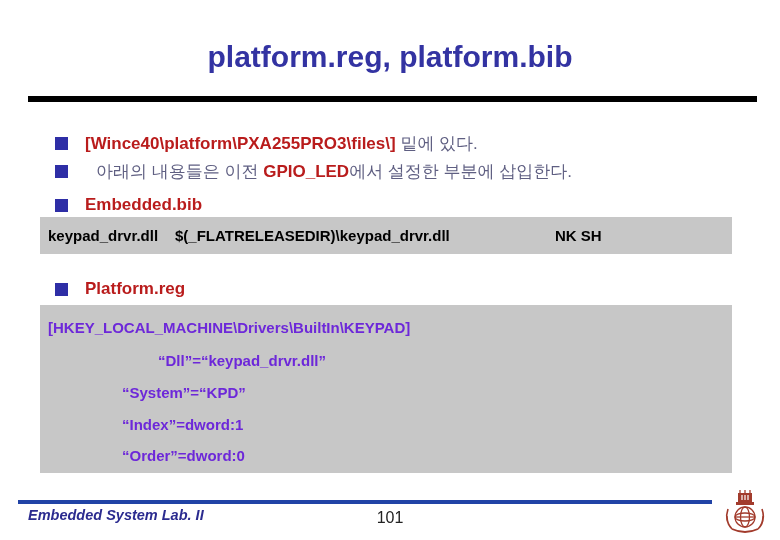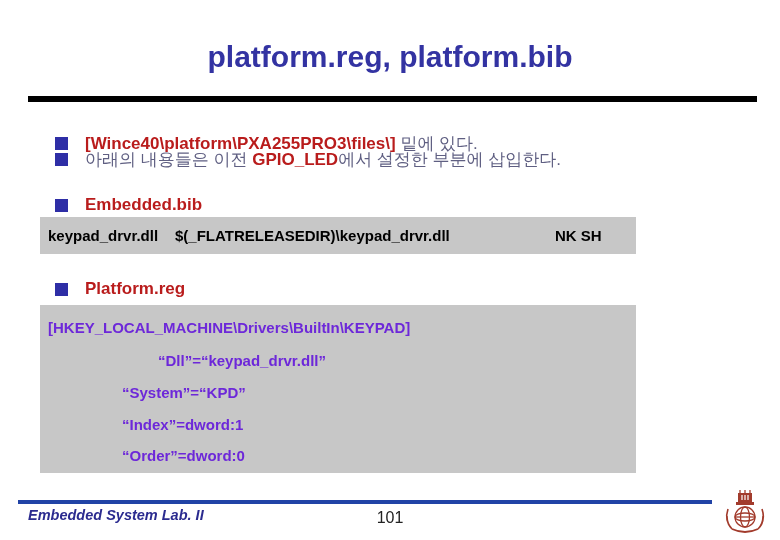--- a/index.html
+++ b/index.html
@@ -27,21 +27,21 @@
   }
   .bullet-sq{
     width:13px;height:13px;background:#2e2ea6;
     margin-right:17px;flex:0 0 13px;
   }
   .bullet-text{
     font-size:17px;color:#5f5f82;white-space:nowrap;
   }
   .bullet-text b{color:#b91c1c;font-weight:bold;}
   .gray-box{
-    position:absolute;left:40px;width:596px;
+    position:absolute;left:40px;width:692px;
     background:#c7c7c7;
   }
   #bib-box{top:217px;height:37px;}
   #bib-box span{
     position:absolute;top:10px;
     font-size:15px;font-weight:bold;color:#000;white-space:nowrap;
   }
   #bib-module{left:8px;}
   #bib-path{left:135px;}
   #bib-flags{left:515px;}
@@ -79,21 +79,21 @@
 <div id="slide">
 
   <div class="title">platform.reg, platform.bib</div>
   <div class="title-rule"></div>
 
   <div class="bullet-row" style="top:130px;">
     <span class="bullet-sq"></span>
     <span class="bullet-text"><b>[Wince40\platform\PXA255PRO3\files\]</b><span> 밑에 있다.</span></span>
   </div>
 
-  <div class="bullet-row" style="top:146px;">
+  <div class="bullet-row" style="top:158px;gap:11px;">
     <span class="bullet-sq"></span>
     <span class="bullet-text"><span>아래의 내용들은 이전 </span><b>GPIO_LED</b><span>에서 설정한 부분에 삽입한다.</span></span>
   </div>
 
   <div class="bullet-row" style="top:192px;">
     <span class="bullet-sq"></span>
     <span class="bullet-text"><b>Embedded.bib</b></span>
   </div>
 
   <div class="gray-box" id="bib-box">

